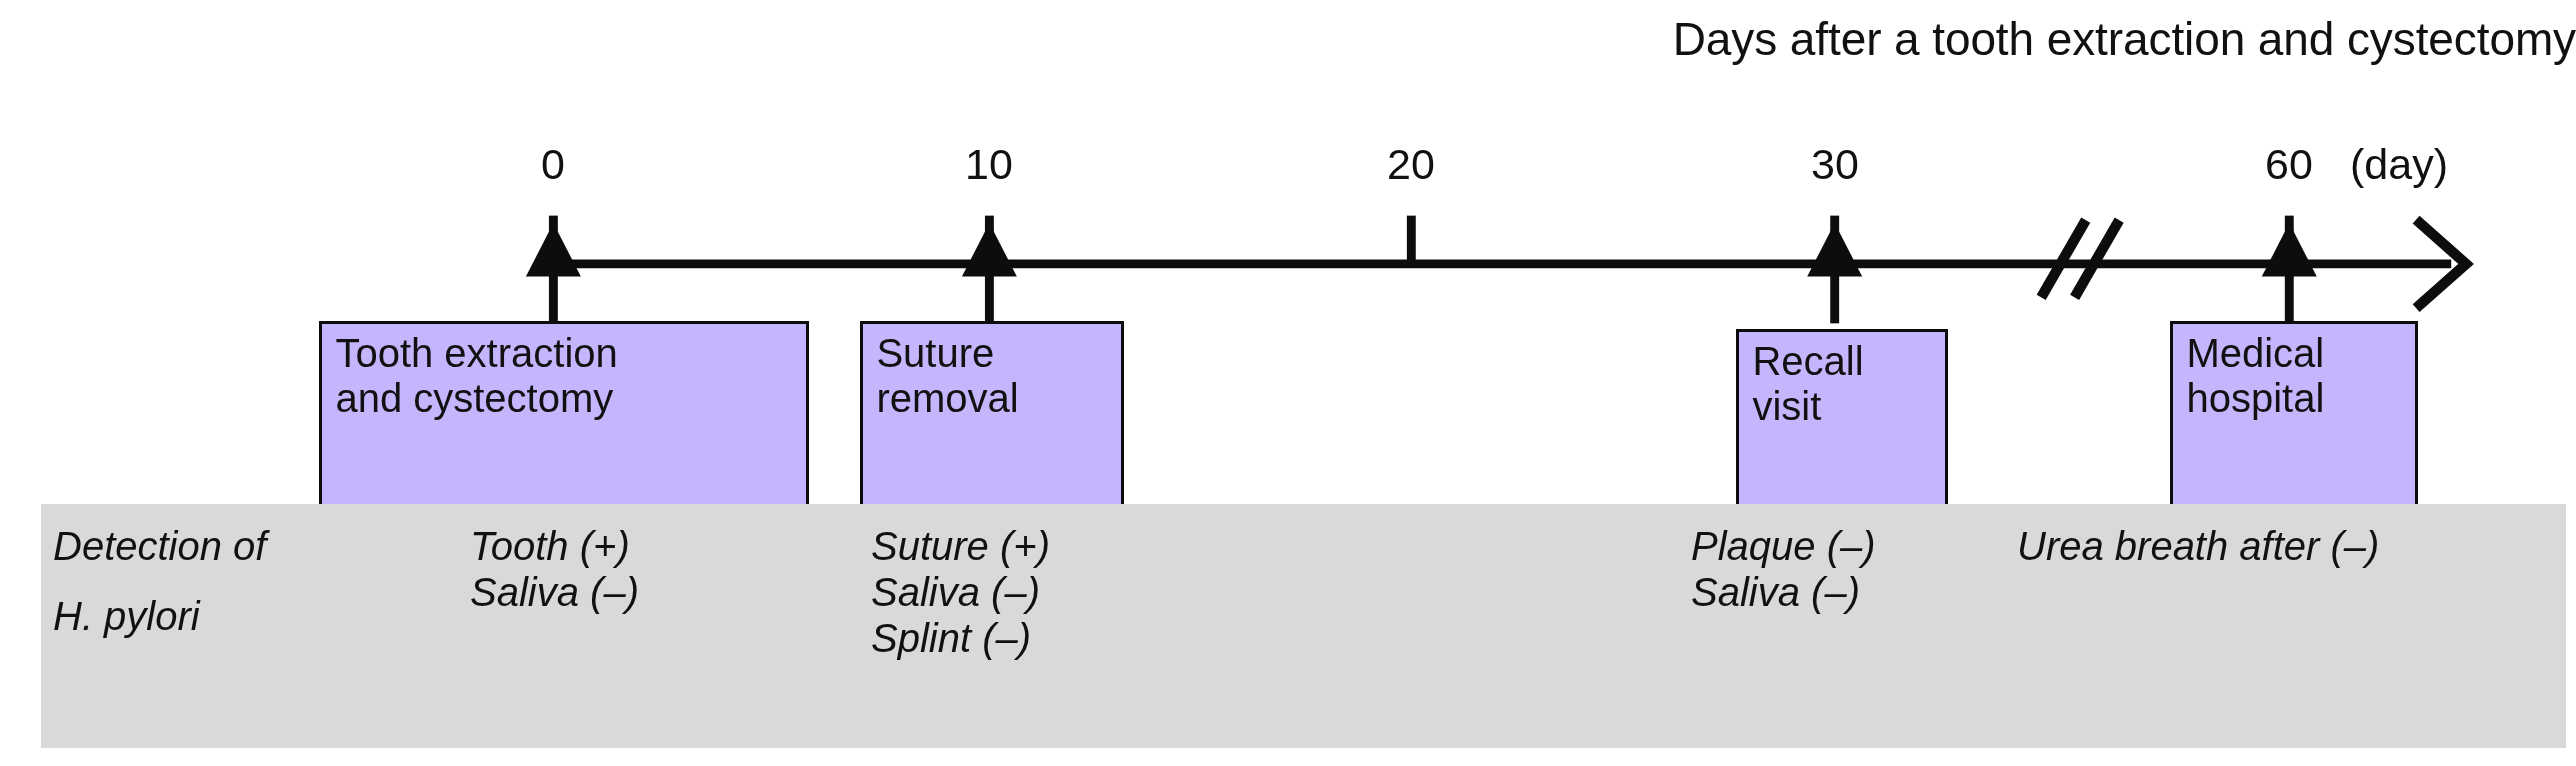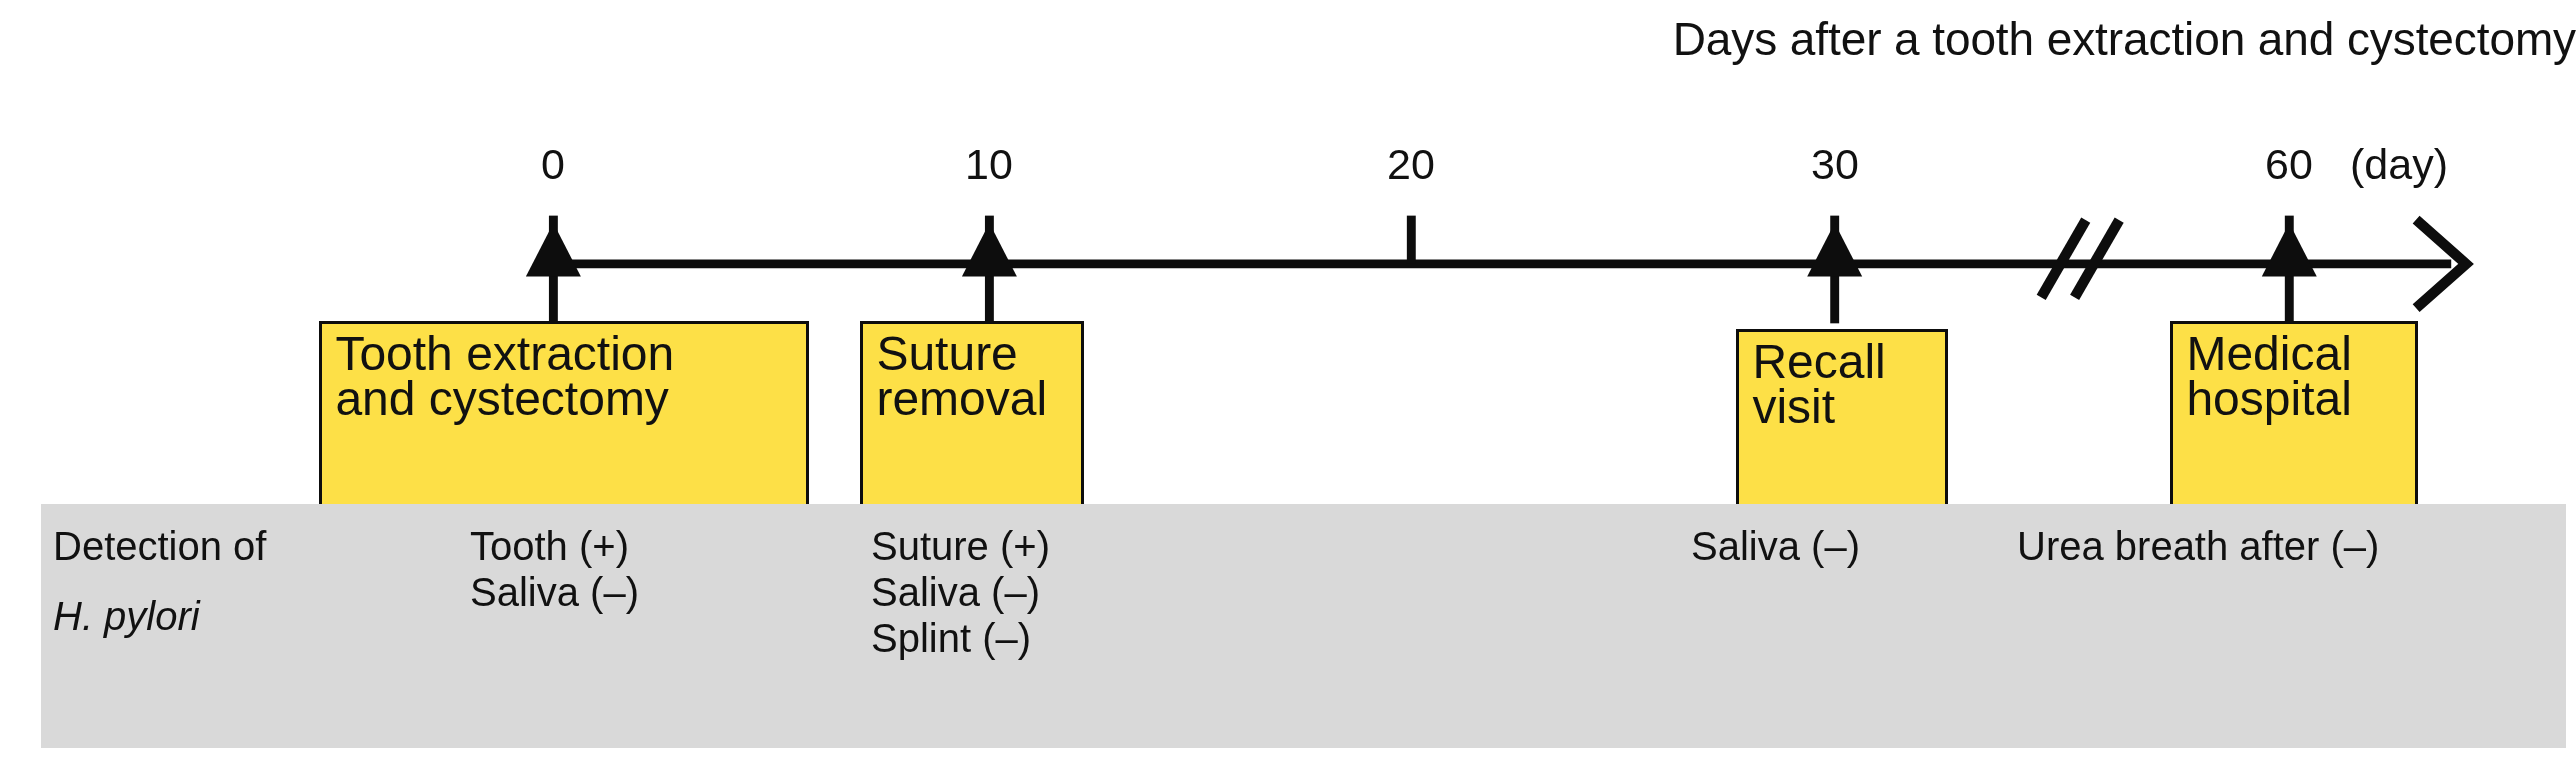--- a/index.html
+++ b/index.html
@@ -36,24 +36,24 @@
     color:#111;
     white-space:nowrap;
     transform:translateX(-50%);
     top:141px;
   }
 
   
   .event-box{
     position:absolute;
     box-sizing:border-box;
-    background:#fde047;
+    background:#c4b5fd;
     border:3.7px solid #0d0d0d;
     padding:7.4px 12px 7.4px 13.4px;
-    font-size:48px;
+    font-size:40px;
     line-height:45px;
     color:#111;
     white-space:nowrap;
   }
   .event-box .line{display:block;}
 
   
   .detect-panel{
     position:absolute;
     left:41px;
@@ -62,21 +62,21 @@
     height:244px;
     background:#d9d9d9;
   }
   .panel-col{
     position:absolute;
     font-size:40px;
     line-height:46px;
     color:#111;
     white-space:nowrap;
   }
-  .panel-col .line{display:block;}
+  .panel-col .line{display:block;font-style:italic;}
   .italic{font-style:italic;margin-top:24px;}
 </style>
 </head>
 <body>
 
 <div id="stage">
 
   <div class="chart-title">Days after a tooth extraction and cystectomy</div>
 
   <svg class="axis-svg" viewBox="0 0 3468 1032" width="2576" height="767" aria-hidden="true">
@@ -119,21 +119,21 @@
   <div class="tick-label" style="left:1411px;text-align:right;">20</div>
   <div class="tick-label" style="left:1835px;">30</div>
   <div class="tick-label" style="left:2289px;">60</div>
   <div class="tick-label" style="left:2399px;transform:translateX(-50%);">(day)</div>
 
   <div class="event-box" style="left:319px;top:321px;width:490px;height:186px;">
     <span class="line">Tooth extraction</span>
     <span class="line">and cystectomy</span>
   </div>
 
-  <div class="event-box" style="left:860px;top:321px;width:224px;height:186px;">
+  <div class="event-box" style="left:860px;top:321px;width:264px;height:186px;">
     <span class="line">Suture</span>
     <span class="line">removal</span>
   </div>
 
   <div class="event-box" style="left:1736px;top:321px;width:212px;height:186px;margin-top:8px;">
     <span class="line">Recall</span>
     <span class="line">visit</span>
   </div>
 
   <div class="event-box" style="left:2170px;top:321px;width:248px;height:186px;">
@@ -153,20 +153,21 @@
       <span class="line">Saliva (–)</span>
     </div>
 
     <div class="panel-col" style="left:830px;top:18.6px;">
       <span class="line">Suture (+)</span>
       <span class="line">Saliva  (–)</span>
       <span class="line">Splint (–)</span>
     </div>
 
     <div class="panel-col" style="left:1650px;top:18.6px;">
+      <span class="line">Plaque (–)</span>
       <span class="line">Saliva  (–)</span>
     </div>
 
     <div class="panel-col" style="left:1976px;top:18.6px;">
       <span class="line">Urea breath after (–)</span>
     </div>
 
   </div>
 
 </div>

